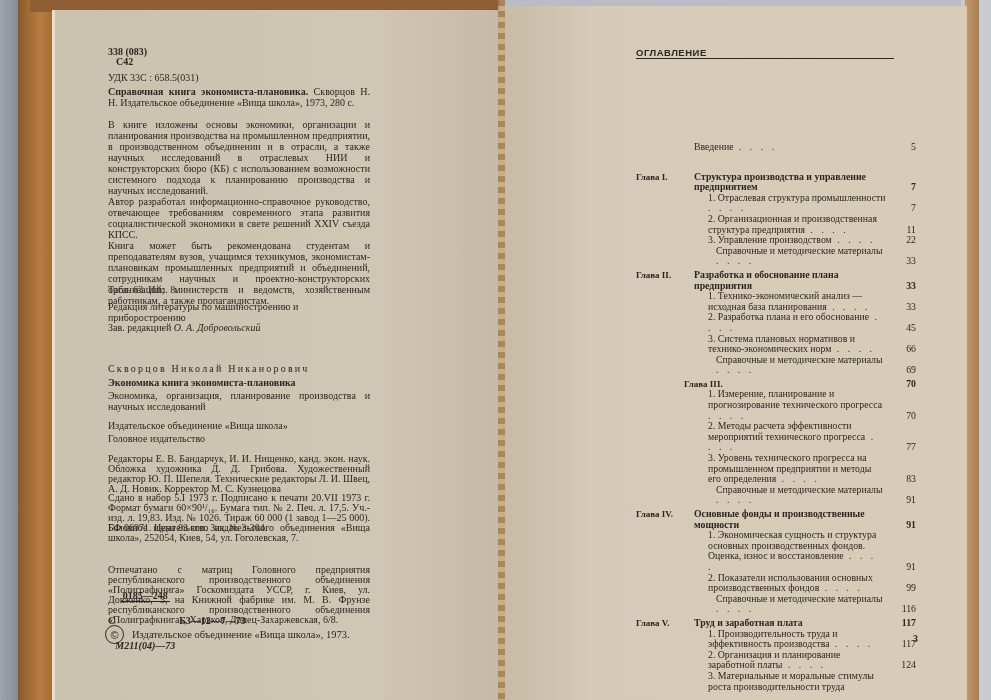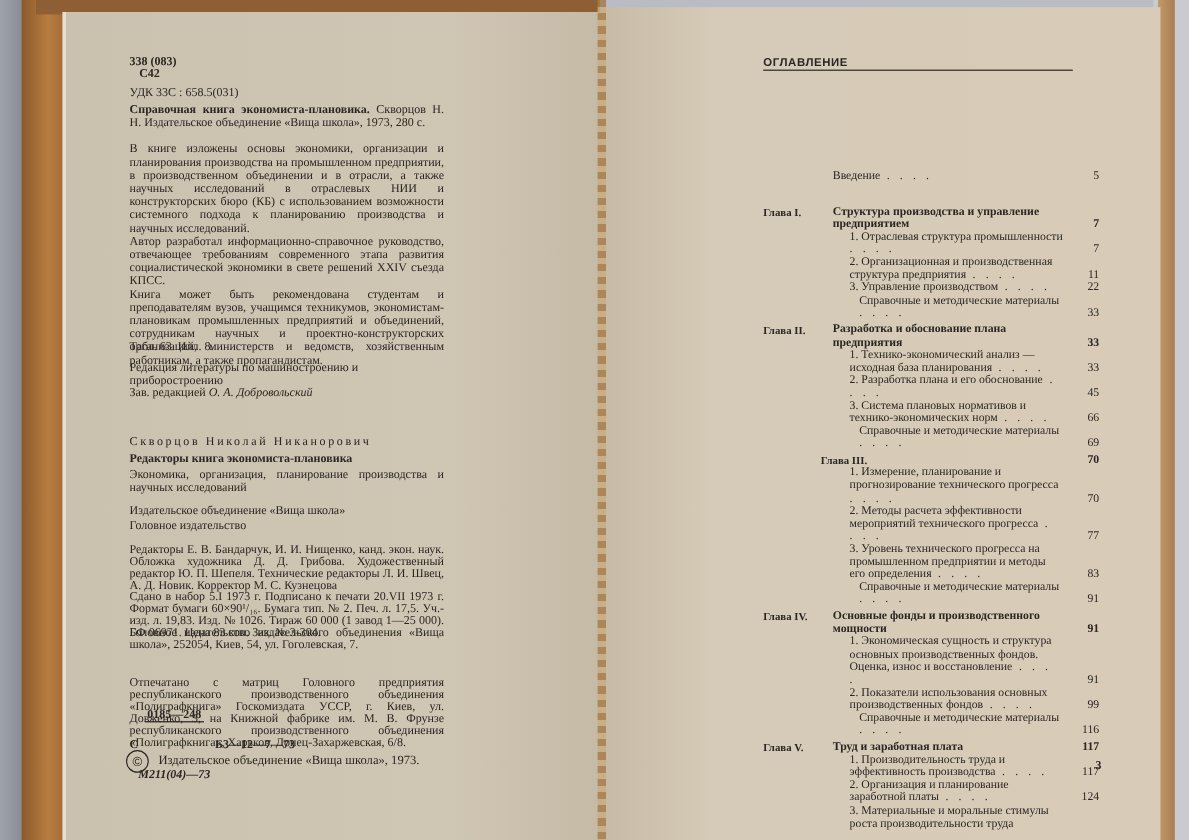--- a/index.html
+++ b/index.html
@@ -62,21 +62,21 @@
 <div class="lp" style="top:240px;">Книга может быть рекомендована студентам и преподавателям вузов, учащимся техникумов, экономистам-плановикам промышленных предприятий и объединений, сотрудникам научных и проектно-конструкторских организаций, министерств и ведомств, хозяйственным работникам, а также пропагандистам.</div>
 <div class="lp" style="top:284px;">Табл. 63. Илл. 8.</div>
 
 <div class="lp" style="top:301px;text-align:left;">Редакция литературы по машиностроению и приборостроению</div>
 <div class="lp" style="top:322px;">
   <span>Зав. редакцией</span>
   <span class="ital">О. А. Добровольский</span>
 </div>
 
 <div class="lp spaced" style="top:363px;">Скворцов Николай Никанорович</div>
-<div class="lp bold small" style="top:378px;">Редакторы книга экономиста-плановика</div>
+<div class="lp bold small" style="top:378px;">Экономика книга экономиста-плановика</div>
 <div class="lp" style="top:390px;">Экономика, организация, планирование производства и научных исследований</div>
 
 <div class="lp small" style="top:421px;">Издательское объединение «Вища школа»</div>
 <div class="lp small" style="top:434px;">Головное издательство</div>
 <div class="lp small" style="top:454px;">Редакторы Е. В. Бандарчук, И. И. Нищенко, канд. экон. наук. Обложка художника Д. Д. Грибова. Художественный редактор Ю. П. Шепеля. Технические редакторы Л. И. Швец, А. Д. Новик. Корректор М. С. Кузнецова</div>
 
 <div class="lp small" style="top:493px;">Сдано в набор 5.I 1973 г. Подписано к печати 20.VII 1973 г. Формат бумаги 60×90¹/₁₆. Бумага тип. № 2. Печ. л. 17,5. Уч.-изд. л. 19,83. Изд. № 1026. Тираж 60 000 (1 завод 1—25 000). БФ 06971. Цена 83 коп. Зак. № 3-304.</div>
 <div class="lp small" style="top:523px;">Головное издательство издательского объединения «Вища школа», 252054, Киев, 54, ул. Гоголевская, 7.</div>
 <div class="lp small" style="top:543px;margin-top:22px;">Отпечатано с матриц Головного предприятия республиканского производственного объединения «Полиграфкнига» Госкомиздата УССР, г. Киев, ул. Довженко, 3, на Книжной фабрике им. М. В. Фрунзе республиканского производственного объединения «Полиграфкнига», Харьков, Донец-Захаржевская, 6/8.</div>
 
@@ -157,21 +157,21 @@
     <div class="row">
       <div class="ch"></div>
       <div class="body ind"><span>3. Уровень технического прогресса на промышленном предприятии и методы его определения</span><span class="dots"> . . . .</span><span class="pg">83</span></div>
     </div>
     <div class="row">
       <div class="ch"></div>
       <div class="body ind2"><span>Справочные и методические материалы</span><span class="dots"> . . . .</span><span class="pg">91</span></div>
     </div>
     <div class="row" style="margin-top: 3px;">
       <div class="ch">Глава IV.</div>
-      <div class="body" style="font-weight: bold;"><span>Основные фонды и производственного мощности</span><span class="pg">91</span></div>
+      <div class="body" style="font-weight: bold;"><span>Основные фонды и производственные мощности</span><span class="pg">91</span></div>
     </div>
     <div class="row">
       <div class="ch"></div>
       <div class="body ind"><span>1. Экономическая сущность и структура основных производственных фондов. Оценка, износ и восстановление</span><span class="dots"> . . . .</span><span class="pg">91</span></div>
     </div>
     <div class="row">
       <div class="ch"></div>
       <div class="body ind"><span>2. Показатели использования основных производственных фондов</span><span class="dots"> . . . .</span><span class="pg">99</span></div>
     </div>
     <div class="row">

